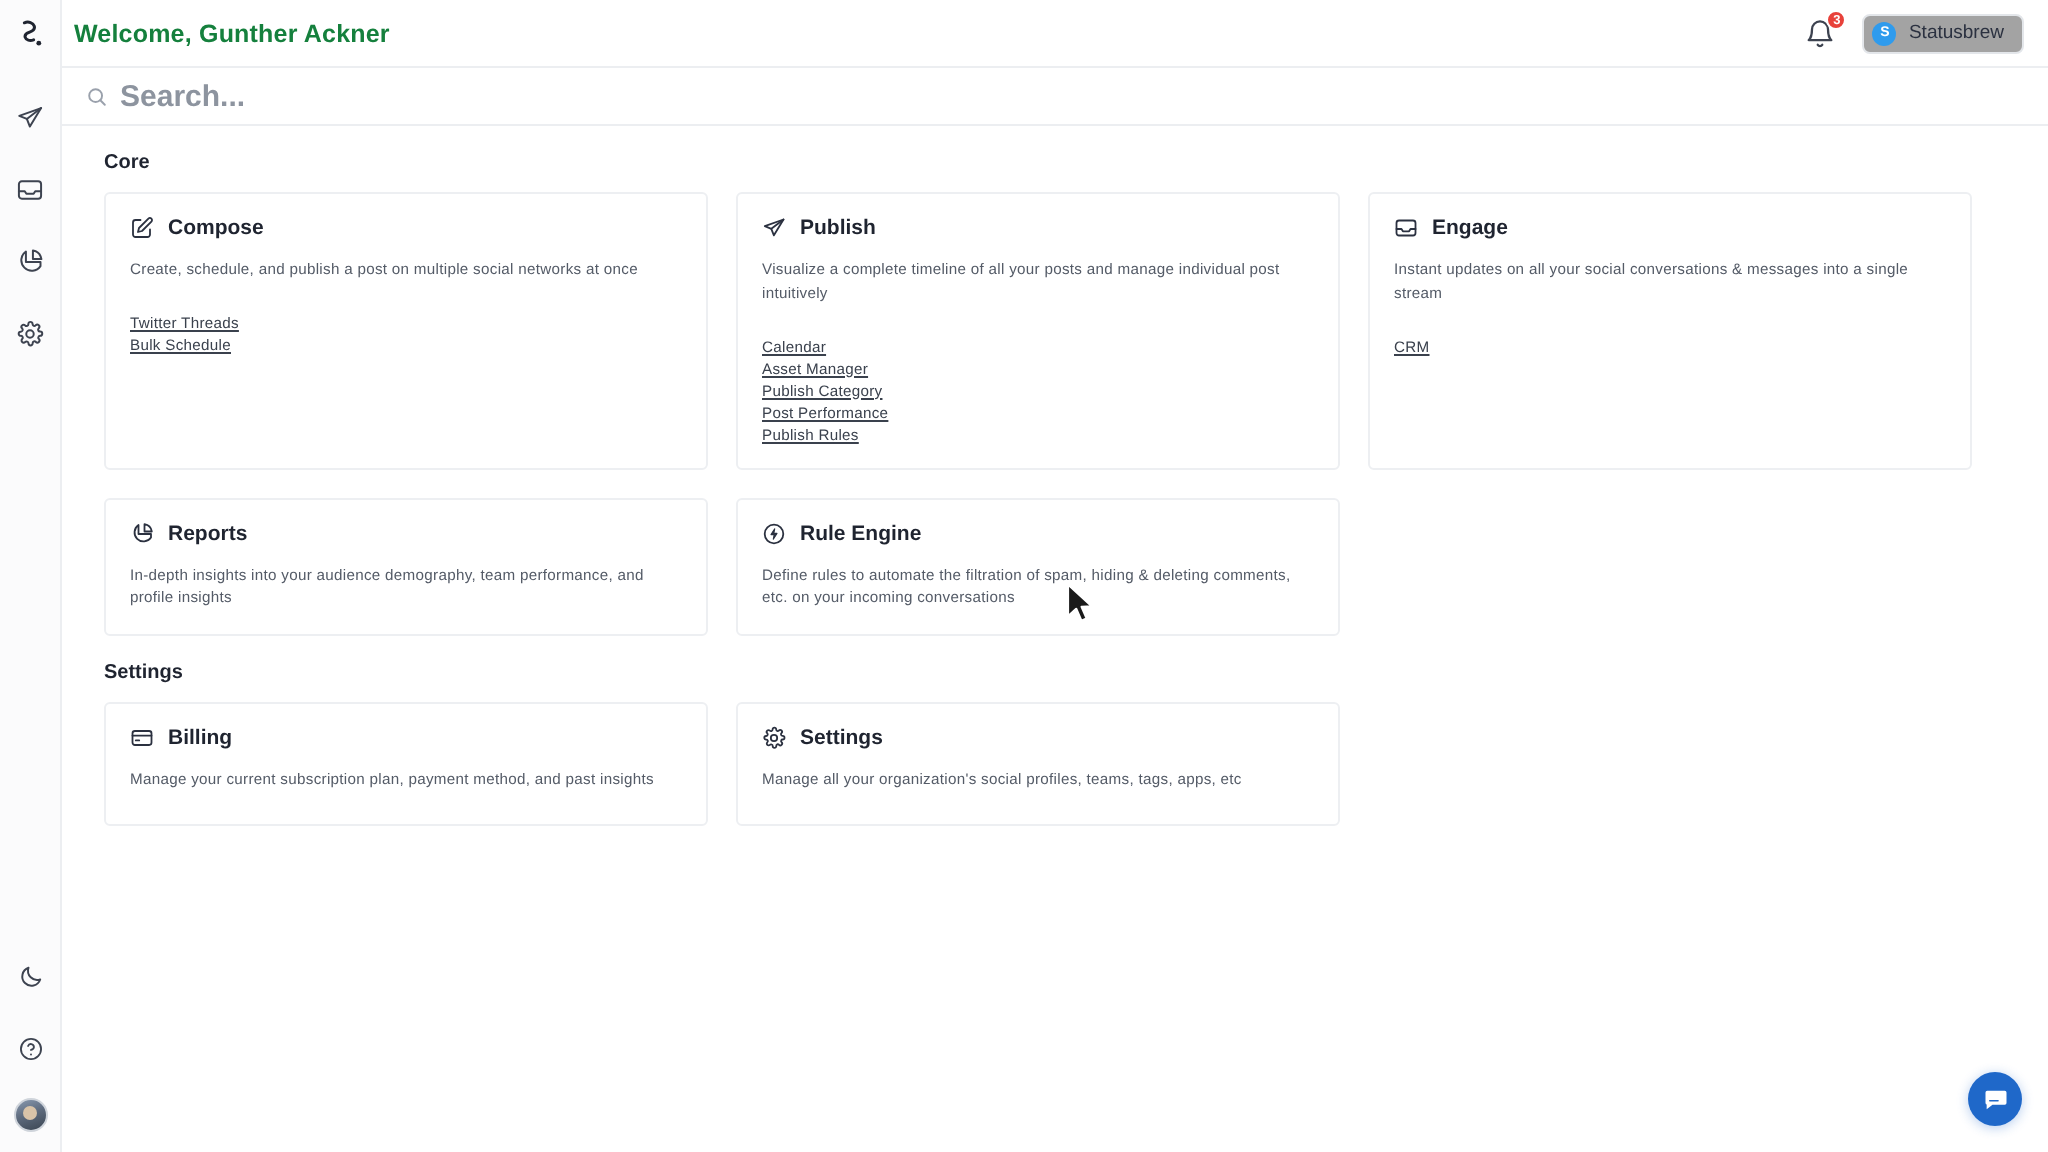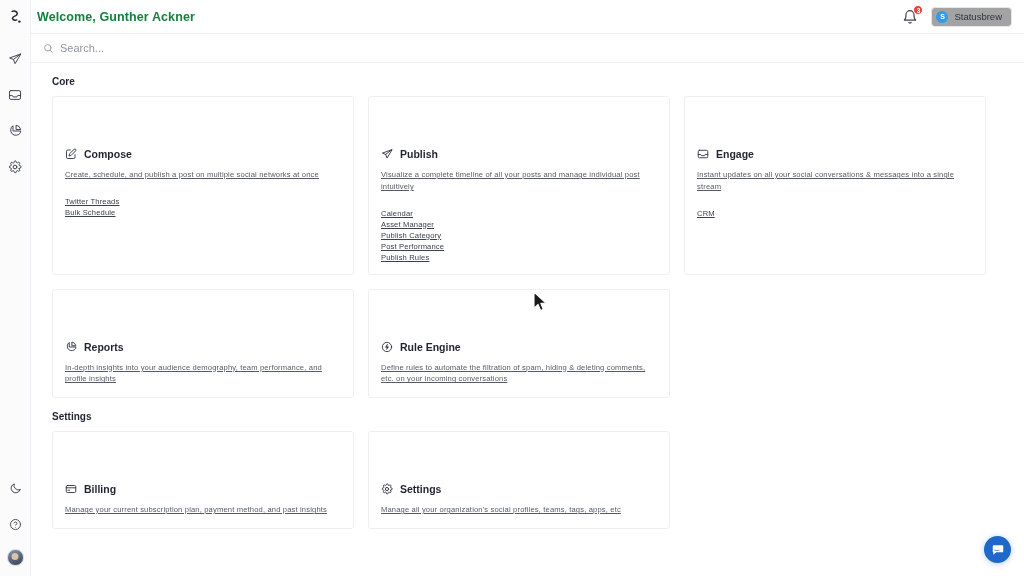--- a/index.html
+++ b/index.html
@@ -79,23 +79,23 @@
   
   .searchrow {
     height: 29px; flex: 0 0 29px;
     border-bottom: 1px solid #eceef1;
     display: flex; align-items: center; padding: 0 12px;
     background: #fff;
   }
   .search-box { display: flex; align-items: center; gap: 6px; width: 100%; height: 100%; cursor: text; }
   .search-box svg { color: #9aa1ac; flex: 0 0 auto; }
   .search-input {
-    border: 0; outline: 0; font-size: 11px; color: #2b3140;
+    border: 0; outline: 0; font-size: 15px; color: #2b3140;
     font-family: "Liberation Sans", sans-serif; background: transparent;
-    width: 260px; padding: 0;
+    width: 260px; padding: 0; font-weight: bold;
   }
   .search-input::placeholder { color: #8d949f; }
 
   
   .content { flex: 1 1 auto; overflow: hidden; padding: 0 12px; background: #fff; }
   .section-title {
     font-size: 10px; font-weight: bold; color: #1f2430;
     margin: 13px 0 0 9px;
   }
   .grid {
@@ -107,27 +107,26 @@
   }
   .card {
     background: #ffffff;
     border: 1px solid #edeff2;
     border-radius: 3px;
     padding: 11px 12px 12px;
     min-height: 96px;
   }
   .card.short { min-height: 62px; }
   .card.tall { min-height: 96px; }
-  .card-head { display: flex; align-items: center; gap: 7px; margin-top: 40px; }
+  .card-head { display: flex; align-items: center; gap: 7px; }
   .card-head .ico { width: 12px; height: 12px; color: #2b3140; display: flex; align-items: center; justify-content: center; }
   .card-title { font-size: 10.5px; font-weight: bold; color: #1f2430; }
   .card-desc {
     margin-top: 9px; font-size: 7.6px; color: #545b67; line-height: 1.55;
     letter-spacing: .15px;
-    text-decoration: underline;
   }
   .card-links { margin-top: 16px; display: flex; flex-direction: column; gap: 2px; }
   .card-link {
     font-size: 7.6px; color: #3a414d; text-decoration: underline;
     width: fit-content; cursor: pointer; letter-spacing: .15px;
   }
   .grid.settings-grid { grid-template-columns: repeat(3, 302px); }
 
   
   .cursor { position: absolute; left: 533px; top: 291px; pointer-events: none; }

